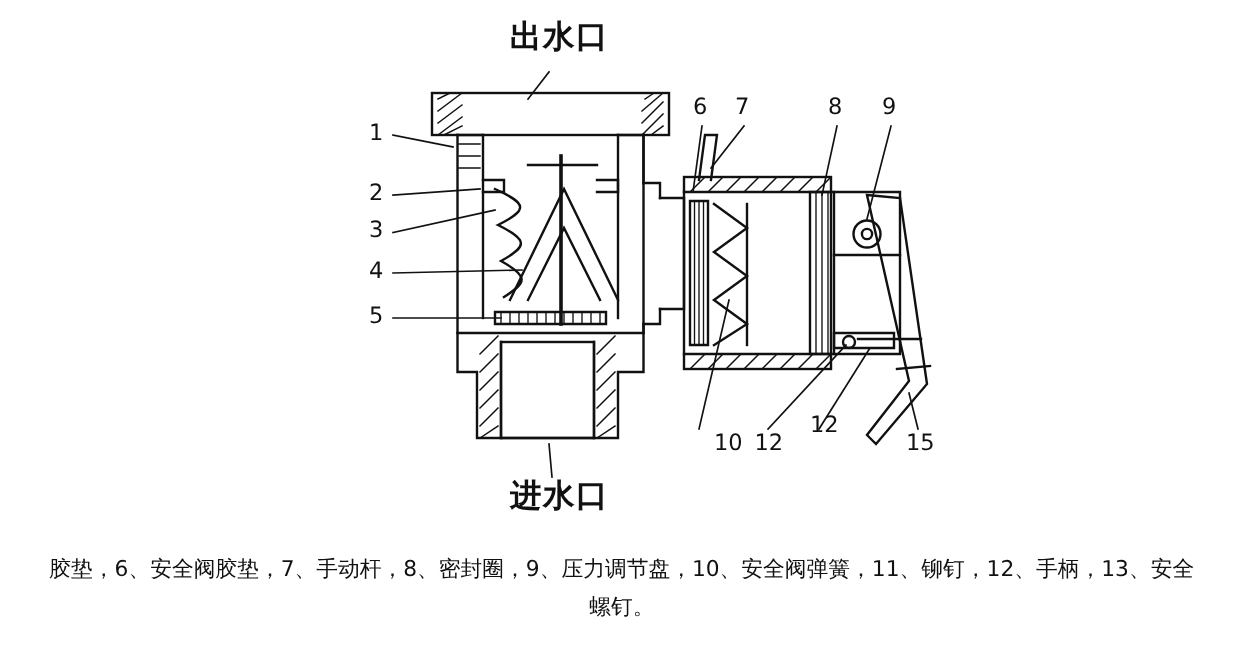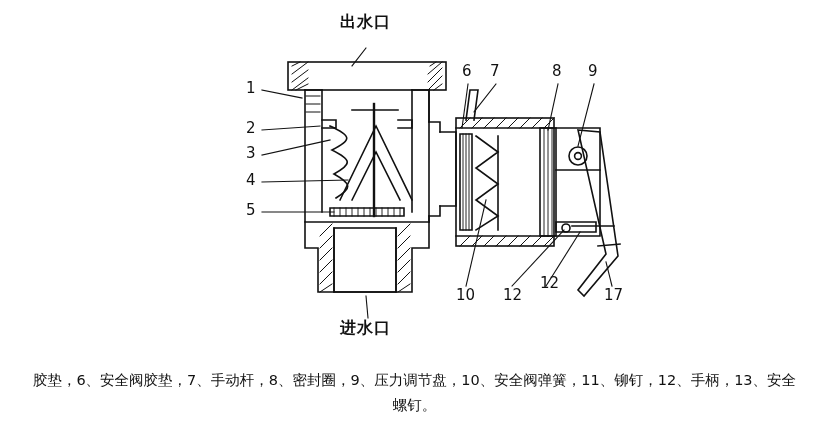--- a/index.html
+++ b/index.html
@@ -31,21 +31,21 @@
     display: block;
   }
   .lbl {
     position: absolute;
     font-family: "DejaVu Sans", "Liberation Sans", sans-serif;
     color: #111111;
     white-space: nowrap;
     line-height: 1;
   }
   .cn-title {
-    font-size: 16px;
+    font-size: 21px;
     font-weight: 700;
     letter-spacing: 1px;
   }
   .num {
     font-size: 15px;
   }
   #caption {
     position: absolute;
     left: 0;
     top: 368px;
@@ -186,23 +186,23 @@
     <div class="lbl num" style="left:246px; top:121px;">2</div>
     <div class="lbl num" style="left:246px; top:146px;">3</div>
     <div class="lbl num" style="left:246px; top:173px;">4</div>
     <div class="lbl num" style="left:246px; top:203px;">5</div>
 
     <div class="lbl num" style="left:462px; top:64px;">6</div>
     <div class="lbl num" style="left:490px; top:64px;">7</div>
     <div class="lbl num" style="left:552px; top:64px;">8</div>
     <div class="lbl num" style="left:588px; top:64px;">9</div>
 
-    <div class="lbl num" style="left:456px; top:288px;">10</div>
+    <div class="lbl num" style="left:476px; top:288px;">10</div>
     <div class="lbl num" style="left:503px; top:288px;">12</div>
     <div class="lbl num" style="left:540px; top:276px;">12</div>
-    <div class="lbl num" style="left:604px; top:288px;">17</div>
+    <div class="lbl num" style="left:604px; top:288px;">15</div>
   </div>
 
   <div id="caption">
     <div>胶垫，6、安全阀胶垫，7、手动杆，8、密封圈，9、压力调节盘，10、安全阀弹簧，11、铆钉，12、手柄，13、安全螺钉。</div>
   </div>
 
 </div>
 
 </body></html>

